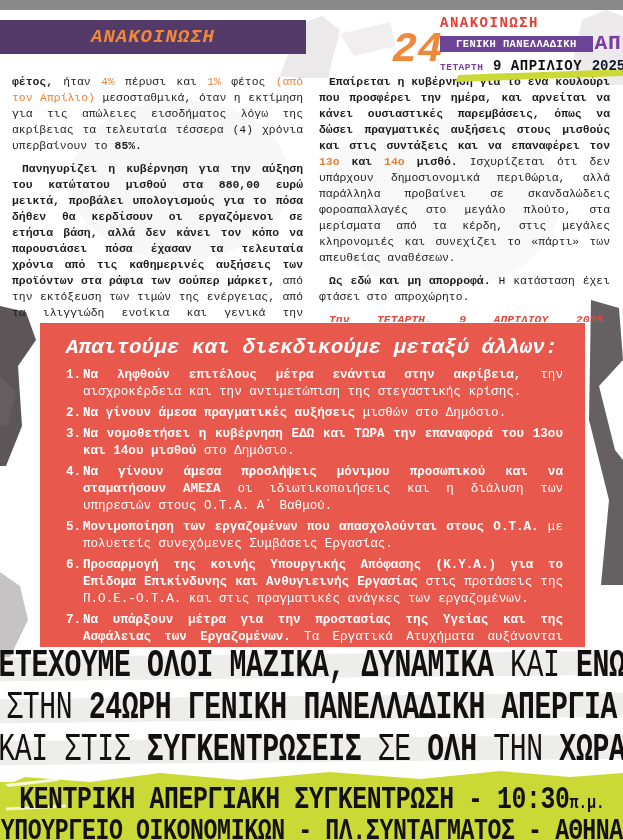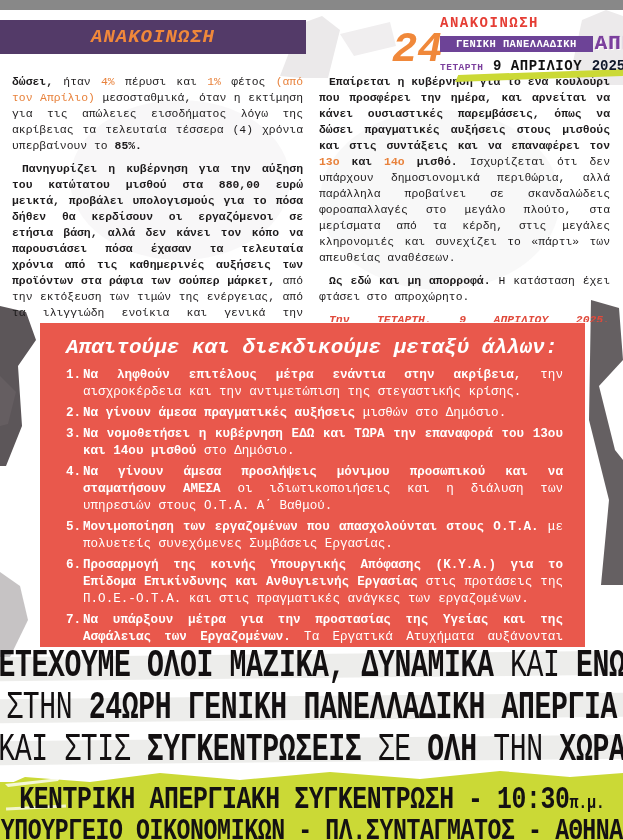--- a/index.html
+++ b/index.html
@@ -130,21 +130,21 @@
       <div class="logo-date">
         <span class="d1">ΤΕΤΑΡΤΗ</span>
         <span class="d2">9 ΑΠΡΙΛΙΟΥ</span>
         <span class="d3">2025</span>
       </div>
       <div class="logo-swoosh"></div>
     </div>
   </div>
 
   <div class="col col-left" id="col-left">
-      <p class="para "><span class="b">δώσει,</span><span> ήταν </span><span class="o">4%</span><span> πέρυσι και </span><span class="o">1%</span><span> φέτος </span><span class="o">(από τον Απρίλιο)</span><span> μεσοσταθμικά, όταν η εκτίμηση για τις απώλειες εισοδήματος λόγω της ακρίβειας τα τελευταία τέσσερα (4) χρόνια υπερβαίνουν το </span><span class="b">85%.</span></p>
+      <p class="para "><span class="b">φέτος,</span><span> ήταν </span><span class="o">4%</span><span> πέρυσι και </span><span class="o">1%</span><span> φέτος </span><span class="o">(από τον Απρίλιο)</span><span> μεσοσταθμικά, όταν η εκτίμηση για τις απώλειες εισοδήματος λόγω της ακρίβειας τα τελευταία τέσσερα (4) χρόνια υπερβαίνουν το </span><span class="b">85%.</span></p>
       <p class="para ind"><span class="b">Πανηγυρίζει η κυβέρνηση για την αύξηση του κατώτατου μισθού στα 880,00 ευρώ μεικτά, προβάλει υπολογισμούς για το πόσα δήθεν θα κερδίσουν οι εργαζόμενοι σε ετήσια βάση, αλλά δεν κάνει τον κόπο να παρουσιάσει πόσα έχασαν τα τελευταία χρόνια από τις καθημερινές αυξήσεις των προϊόντων στα ράφια των σούπερ μάρκετ,</span><span> από την εκτόξευση των τιμών της ενέργειας, από τα ιλιγγιώδη ενοίκια και γενικά την εκτίναξη του κόστους ζωής. Το κόστος ειδικά των ενοικίων έχει φτάσει σε σημείο να απορροφά το </span><span class="o">50%</span><span> και πλέον του οικογενειακού προϋπολογισμού.</span></p>
     </div>
   <div class="col col-right" id="col-right">
       <p class="para ind"><span class="b">Επαίρεται η κυβέρνηση για το ένα κουλούρι που προσφέρει την ημέρα, και αρνείται να κάνει ουσιαστικές παρεμβάσεις, όπως να δώσει πραγματικές αυξήσεις στους μισθούς και στις συντάξεις και να επαναφέρει τον </span><span class="b o">13ο</span><span class="b"> και </span><span class="b o">14ο</span><span class="b"> μισθό.</span><span> Ισχυρίζεται ότι δεν υπάρχουν δημοσιονομικά περιθώρια, αλλά παράλληλα προβαίνει σε σκανδαλώδεις φοροαπαλλαγές στο μεγάλο πλούτο, στα μερίσματα από τα κέρδη, στις μεγάλες κληρονομιές και συνεχίζει το «πάρτι» των απευθείας αναθέσεων.</span></p>
       <p class="para ind"><span class="b">Ως εδώ και μη απορροφά.</span><span> Η κατάσταση έχει φτάσει στο απροχώρητο.</span></p>
       <p class="para ind red-italic"><span>Την ΤΕΤΑΡΤΗ, 9 ΑΠΡΙΛΙΟΥ 2025, συμμετέχουμε όλοι και όλες μαζικά, δυναμικά και ενωτικά στην 24ωρη Πανεργατική Πανελλαδική Απεργία και στις Συγκεντρώσεις.</span></p>
     </div>
 
   <div class="demands">
     <div class="demands-heading">Απαιτούμε και διεκδικούμε μεταξύ άλλων:</div>

